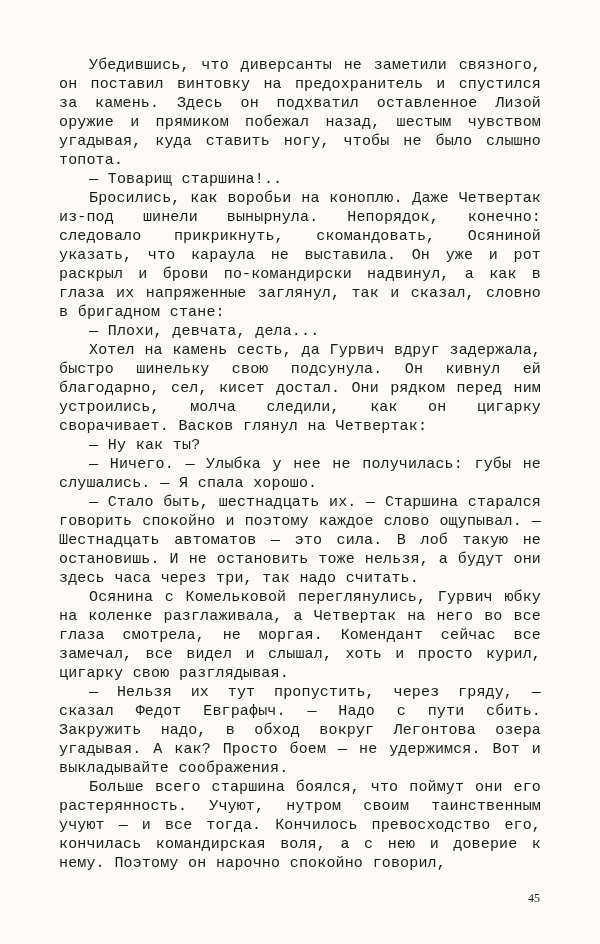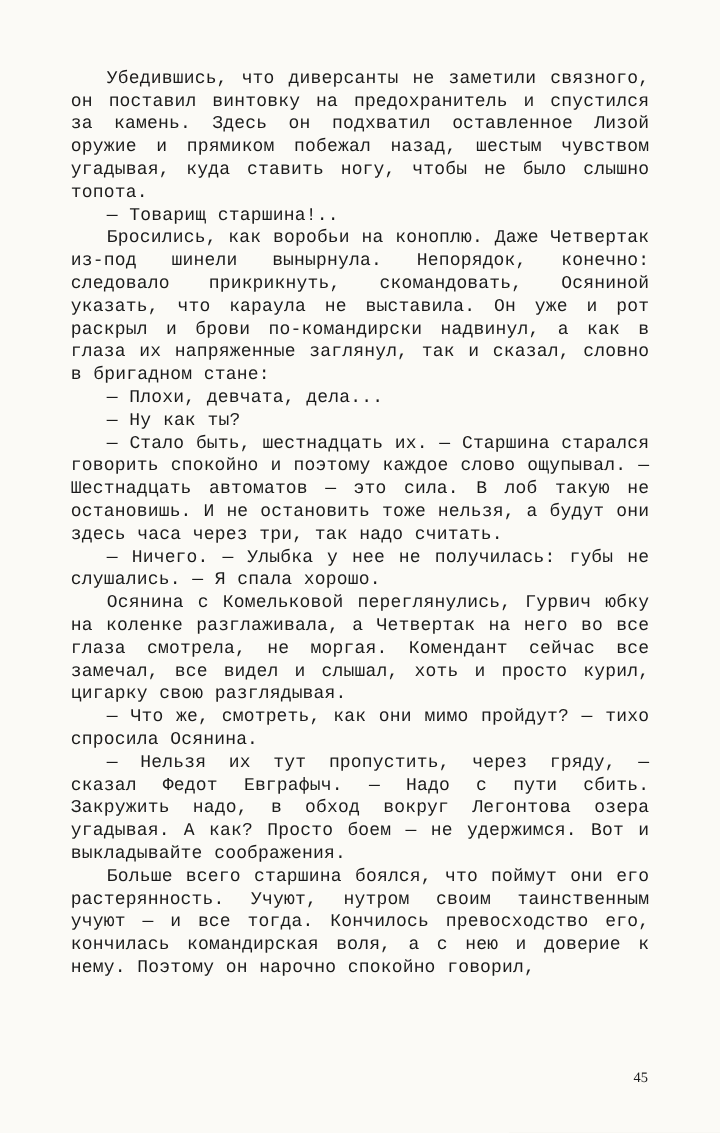--- a/index.html
+++ b/index.html
@@ -49,22 +49,22 @@
 </style>
 </head>
 <body>
 
 <div class="page">
   <div class="text-block">
       <p class="para">Убедившись, что диверсанты не заметили связного, он поставил винтовку на предохранитель и спустился за камень. Здесь он подхватил оставленное Лизой оружие и прямиком побежал назад, шестым чувством угадывая, куда ставить ногу, чтобы не было слышно топота.</p>
       <p class="para">— Товарищ старшина!..</p>
       <p class="para">Бросились, как воробьи на коноплю. Даже Четвертак из-под шинели вынырнула. Непорядок, конечно: следовало прикрикнуть, скомандовать, Осяниной указать, что караула не выставила. Он уже и рот раскрыл и брови по-командирски надвинул, а как в глаза их напряженные заглянул, так и сказал, словно в бригадном стане:</p>
       <p class="para">— Плохи, девчата, дела...</p>
+      <p class="para">Хотел на камень сесть, да Гурвич вдруг задержала, быстро шинельку свою подсунула. Он кивнул ей благодарно, сел, кисет достал. Они рядком перед ним устроились, молча следили, как он цигарку сворачивает. Васков глянул на Четвертак:</p>
       <p class="para">— Ну как ты?</p>
+      <p class="para">— Ничего. — Улыбка у нее не получилась: губы не слушались. — Я спала хорошо.</p>
       <p class="para">— Стало быть, шестнадцать их. — Старшина старался говорить спокойно и поэтому каждое слово ощупывал. — Шестнадцать автоматов — это сила. В лоб такую не остановишь. И не остановить тоже нельзя, а будут они здесь часа через три, так надо считать.</p>
-      <p class="para">— Ничего. — Улыбка у нее не получилась: губы не слушались. — Я спала хорошо.</p>
       <p class="para">Осянина с Комельковой переглянулись, Гурвич юбку на коленке разглаживала, а Четвертак на него во все глаза смотрела, не моргая. Комендант сейчас все замечал, все видел и слышал, хоть и просто курил, цигарку свою разглядывая.</p>
-      <p class="para">— Что же, смотреть, как они мимо пройдут? — тихо спросила Осянина.</p>
       <p class="para">— Нельзя их тут пропустить, через гряду, — сказал Федот Евграфыч. — Надо с пути сбить. Закружить надо, в обход вокруг Легонтова озера угадывая. А как? Просто боем — не удержимся. Вот и выкладывайте соображения.</p>
       <p class="para">Больше всего старшина боялся, что поймут они его растерянность. Учуют, нутром своим таинственным учуют — и все тогда. Кончилось превосходство его, кончилась командирская воля, а с нею и доверие к нему. Поэтому он нарочно спокойно говорил,</p>
     </div>
   <div class="page-number">45</div>
 </div>
 
 </body></html>

